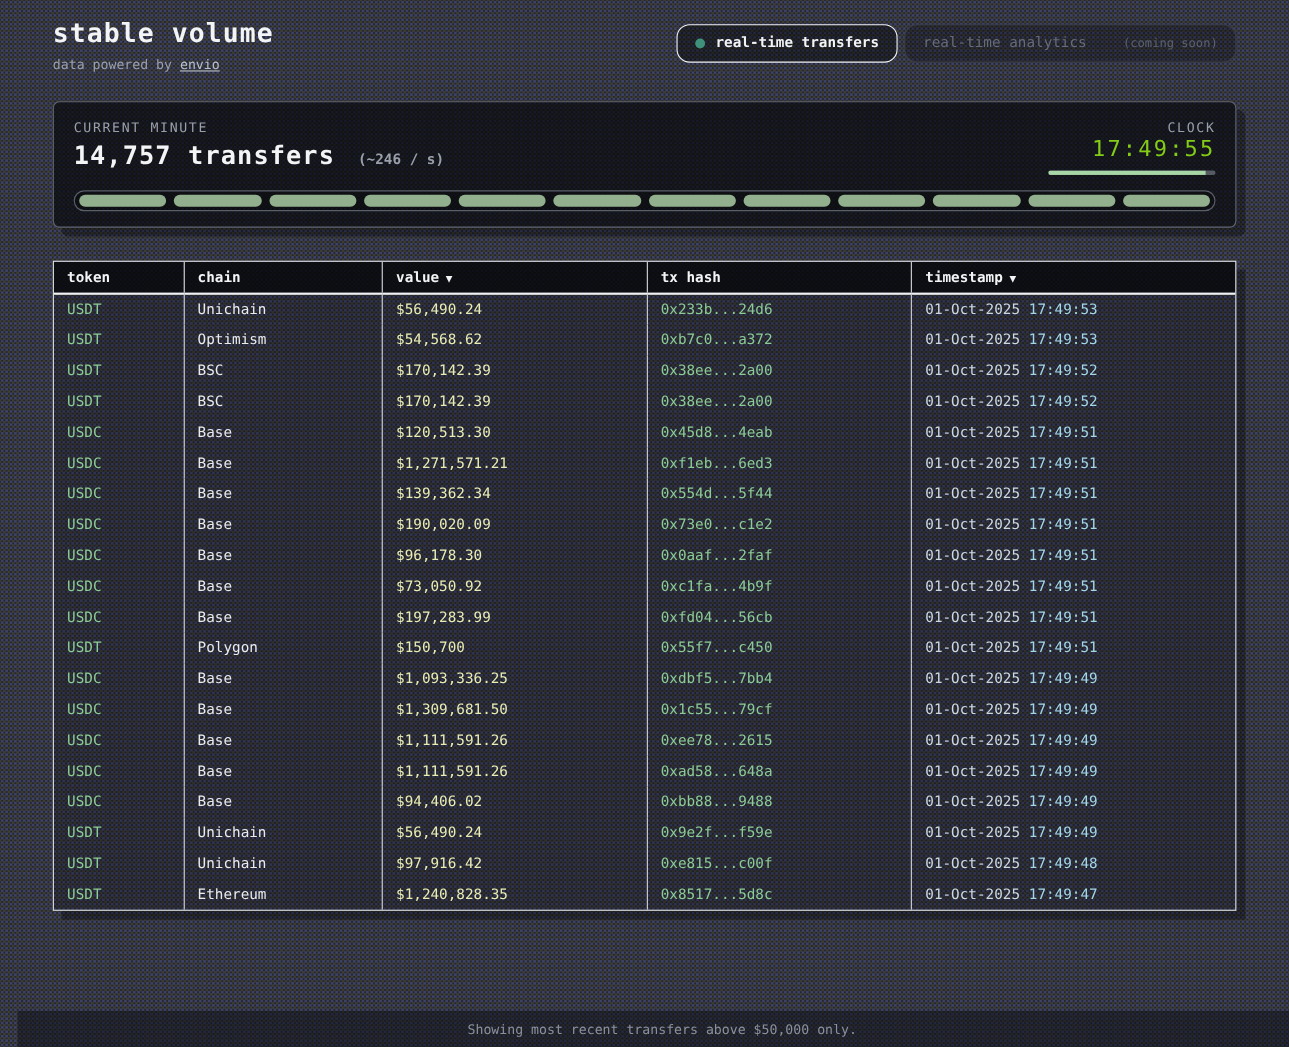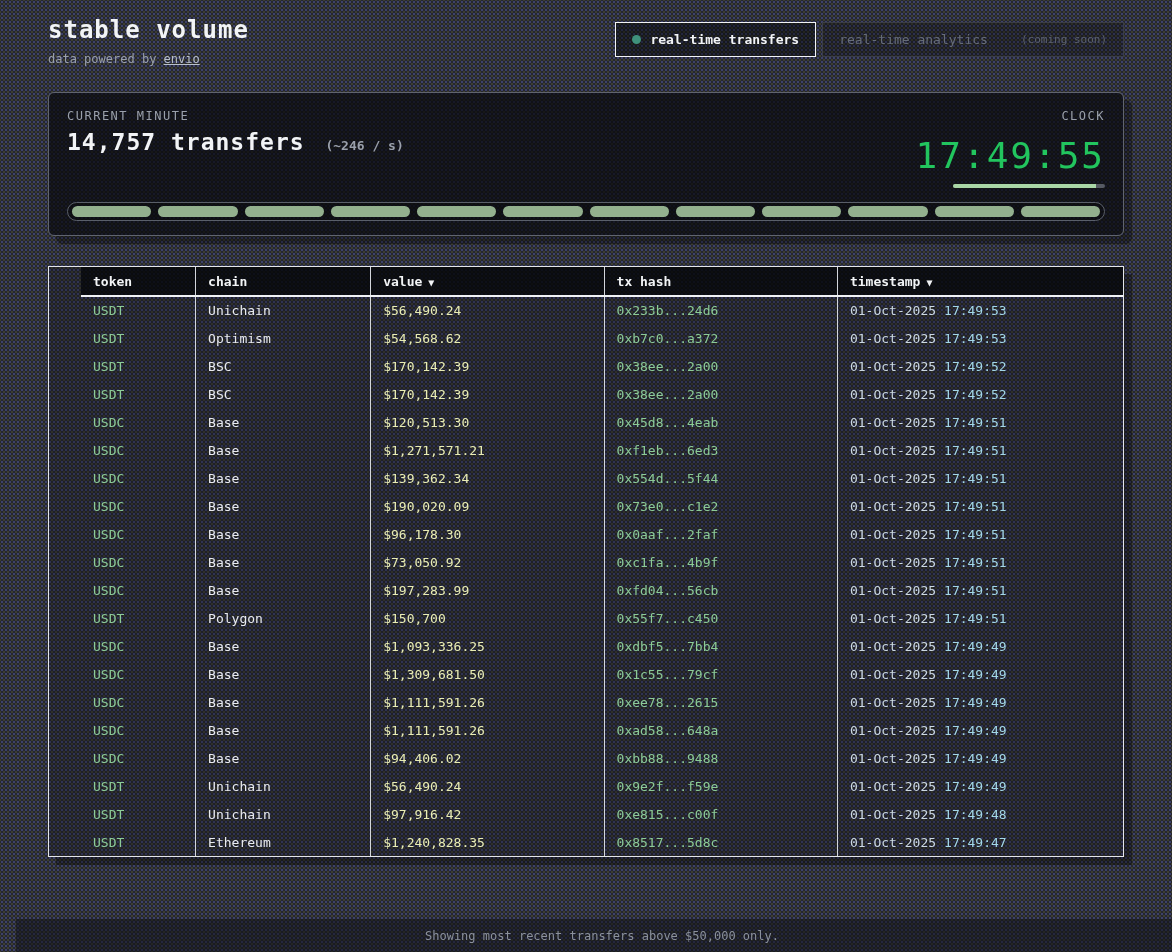--- a/index.html
+++ b/index.html
@@ -16,41 +16,41 @@
     position: relative;
   }
   .page { padding: 16px 48px 0 48px; }
 
   
   .topbar { display: flex; justify-content: space-between; align-items: flex-start; }
   .app-title { font-size: 24px; font-weight: bold; letter-spacing: 1px; color: #f2f4f6; }
   .app-sub { margin-top: 8px; font-size: 12px; color: #9aa0ab; }
   .app-sub a { color: #b9c0ca; text-decoration: underline; cursor: pointer; }
   .tabs { display: flex; gap: 6px; margin-top: 6px; }
-  .tab { display: flex; align-items: center; gap: 9px; padding: 9px 16px; font-size: 13px; cursor: pointer; }
+  .tab { display: flex; align-items: center; gap: 9px; padding: 9px 16px; font-size: 13px; cursor: pointer; border-radius: 12px; }
   .tab.active { border: 1px solid #f2f4f6; background: rgba(5,6,9,0.45); font-weight: bold; color: #f2f4f6; }
   .tab.disabled { border: 1px solid #3a3d47; background: rgba(5,6,9,0.30); color: #666c78; }
   .tab .dot { width: 9px; height: 9px; border-radius: 50%; background: #3f917c; }
   .tab .soon { font-size: 11px; color: #5c626e; margin-left: 24px; }
 
   
   .hero {
     margin-top: 26px;
     border: 1px solid #60646e;
     border-radius: 6px;
     background: rgba(9,10,14,0.72);
     box-shadow: 8px 8px 0 rgba(0,0,0,0.35);
     padding: 16px 18px 14px 18px;
   }
   .hero-top { display: flex; justify-content: space-between; align-items: flex-start; margin-bottom: 14px; }
   .eyebrow { font-size: 12px; letter-spacing: 1.5px; color: #9aa0ab; }
   .hero-big { margin-top: 6px; font-size: 23px; font-weight: bold; color: #f2f4f6; letter-spacing: 1px; }
   .hero-big .rate { font-size: 13px; font-weight: bold; color: #9aa0ab; letter-spacing: 0; margin-left: 6px; }
   .clock-wrap { text-align: right; }
-  .clock-time { margin-top: 12px; font-size: 36px; color: #22c55e; letter-spacing: 2px; }
+  .clock-time { margin-top: 0; font-size: 20px; color: #84cc16; letter-spacing: 2px; }
   .clock-bar { margin-top: 8px; margin-left: auto; width: 152px; height: 4px; background: #565a63; border-radius: 2px; overflow: hidden; }
   .clock-bar-fill { height: 100%; background: #a9d6a6; }
 
   .stat-row { display: flex; gap: 8px; }
   .stat-card {
     flex: 1;
     border: 1px solid #5a5f69;
     border-radius: 6px;
     background: rgba(6,7,10,0.45);
     padding: 9px 14px 10px 14px;
@@ -68,21 +68,20 @@
     background: rgba(6,7,10,0.35);
   }
   .seg { flex: 1; height: 11px; border-radius: 7px; background: #93b08e; }
 
   
   .table-wrap {
     margin-top: 30px;
     border: 1px solid #e4e6ea;
     background: rgba(13,15,21,0.28);
     box-shadow: 8px 8px 0 rgba(0,0,0,0.35);
-    padding-left: 32px;
   }
   table { width: 100%; border-collapse: collapse; table-layout: fixed; }
   th, td { text-align: left; padding: 0 0 0 12px; font-size: 13px; white-space: nowrap; overflow: hidden; }
   thead th {
     height: 29px;
     background: rgba(5,6,9,0.78);
     color: #f2f4f6;
     font-weight: bold;
     border-bottom: 2px solid #f0f2f4;
   }

